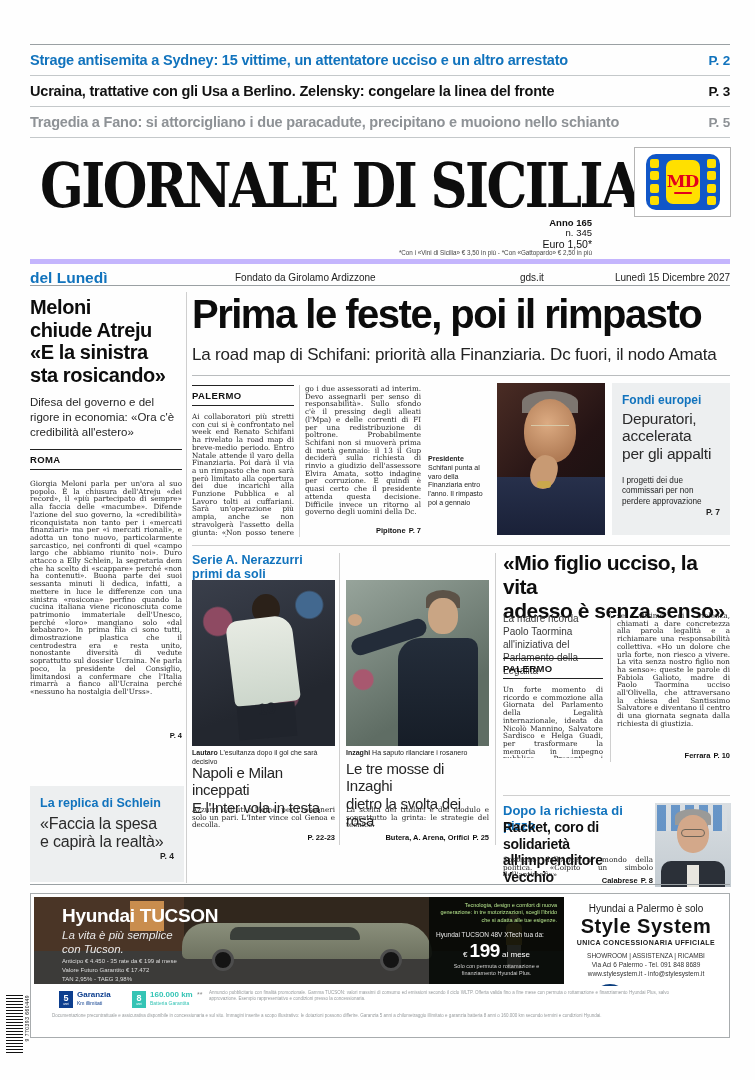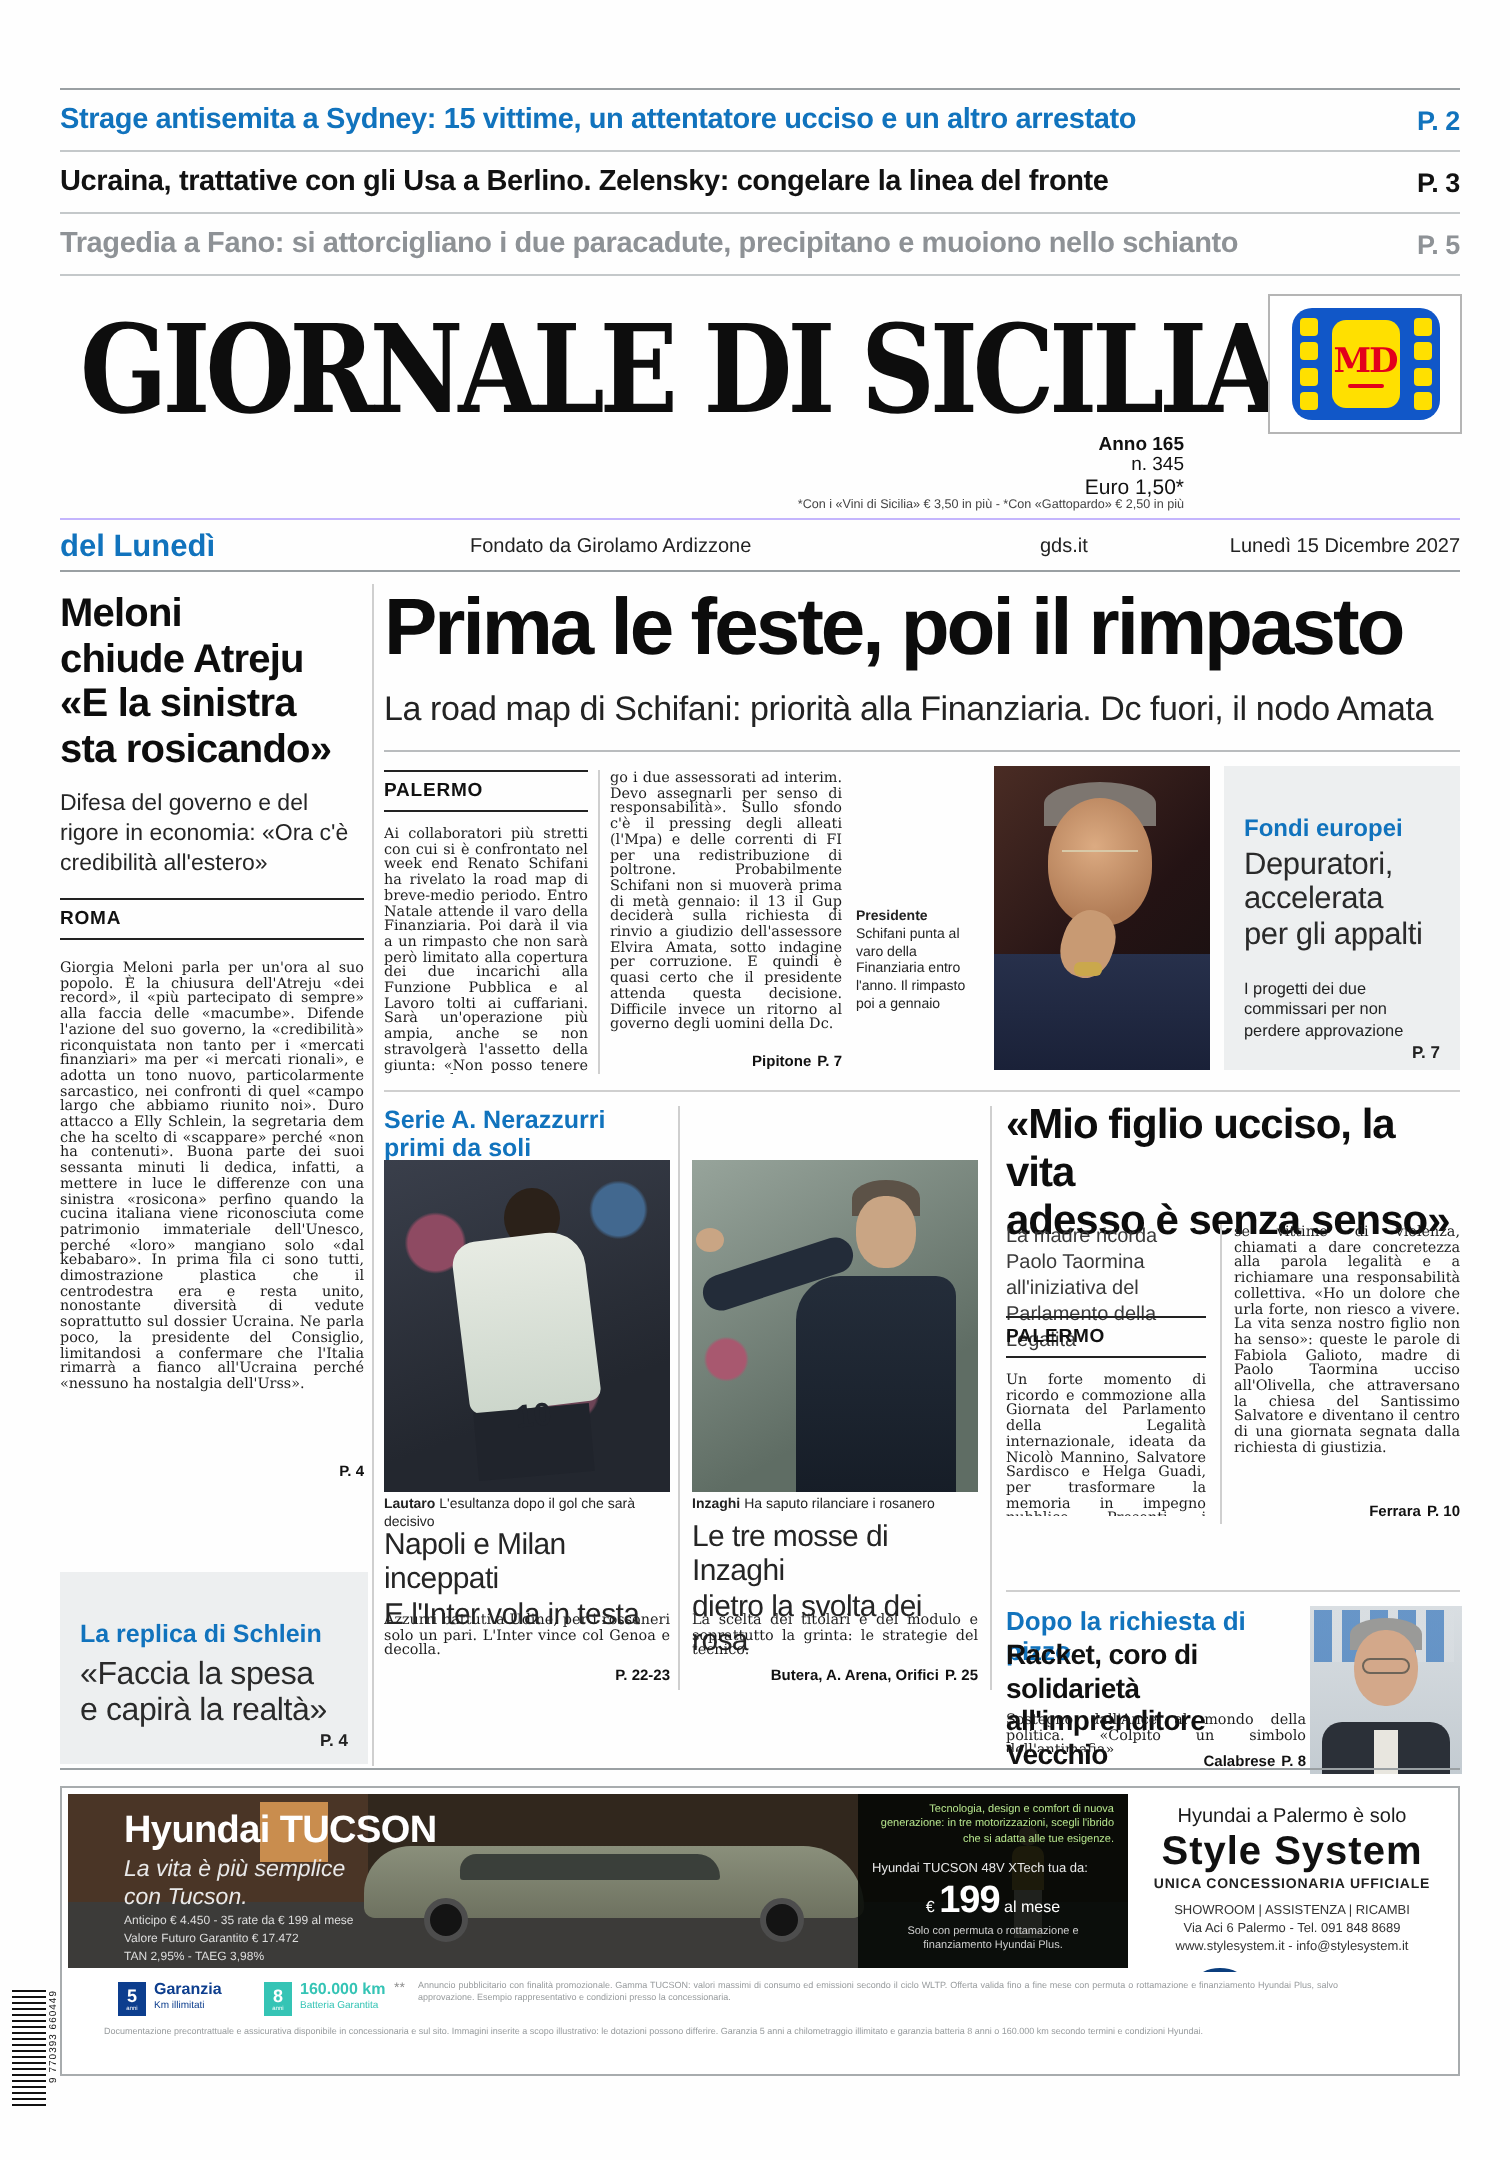--- a/index.html
+++ b/index.html
@@ -18,21 +18,21 @@
   .ml{white-space:pre-line;}
   .body-text{font-family:"DejaVu Serif",serif;font-size:7.2px;line-height:1.07;text-align:justify;color:#1c1c1c;}
   .kicker{border-top:1px solid #222;border-bottom:1px solid #222;padding:4px 0 4px 0;font-weight:700;font-size:9.5px;letter-spacing:.4px;color:#111;}
   .sec-head{font-weight:700;font-size:12.5px;color:var(--blue);border-bottom:1px solid var(--rule);padding-bottom:6px;}
   .vrule{position:absolute;width:1px;background:#cfcfcf;}
   .hrule{position:absolute;height:1px;background:#cfcfcf;}
   .byl{font-weight:700;font-size:7.5px;text-align:right;color:#111;font-family:"Liberation Sans",sans-serif;}
   .byl .pg{margin-left:3px;}
   .capt{font-size:7px;line-height:1.25;color:#222;}
   .capt b{font-weight:700;}
-  .graybox{background:var(--boxbg);padding:24px 10px;}
+  .graybox{background:var(--boxbg);padding:10px 10px;}
   .boxkick{color:var(--blue);font-weight:700;font-size:12.5px;}
   .boxtitle{font-weight:400;font-size:16px;line-height:1.12;color:#2a2a2a;letter-spacing:-.2px;}
   .pright{font-weight:700;font-size:8.5px;text-align:right;color:#222;}
 
   
   .topstrip{position:absolute;left:30px;top:44px;width:700px;border-top:1px solid #9aa0a3;}
   .toprow{display:flex;justify-content:space-between;align-items:center;height:31px;border-bottom:1px solid #c4c8ca;font-weight:700;font-size:14.5px;letter-spacing:-.2px;}
   .toprow .pg{font-size:13.5px;}
   .t-blue{color:var(--blue);} .t-black{color:#121212;} .t-gray{color:var(--gray-head);}
 
@@ -42,21 +42,21 @@
   .mdlogo-in{width:74px;height:56px;background:#1157c8;border-radius:10px;position:relative;display:flex;align-items:center;justify-content:center;}
   .mddash{position:absolute;top:5px;bottom:5px;width:9px;display:flex;flex-direction:column;justify-content:space-between;}
   .mddash span{display:block;height:9px;background:#ffe000;border-radius:2px;}
   .mdcenter{width:34px;height:44px;background:#ffe000;border-radius:7px;display:flex;flex-direction:column;align-items:center;justify-content:center;}
   .mdtext{color:#e3001b;font-weight:700;font-size:17px;font-family:"DejaVu Serif",serif;letter-spacing:-1px;}
   .mdline{width:18px;height:2px;background:#e3001b;border-radius:1px;margin-top:1px;}
   .mastmeta{left:440px;top:218px;width:152px;text-align:right;font-size:9.5px;line-height:1.08;color:#111;}
   .mastnote{left:300px;top:249px;width:292px;text-align:right;font-size:6.3px;color:#444;}
 
   
-  .infobar{position:absolute;left:30px;top:259px;width:700px;height:27px;border-top:1px solid #c4b5fd;border-bottom:1px solid #9aa0a3;}
+  .infobar{position:absolute;left:30px;top:259px;width:700px;height:27px;border-top:5px solid #c4b5fd;border-bottom:1px solid #9aa0a3;}
   .infobar .dl{position:absolute;left:0;top:5px;color:var(--blue);font-weight:700;font-size:15.5px;}
   .infobar .fo{position:absolute;left:205px;top:8px;font-size:10px;color:#222;}
   .infobar .gd{position:absolute;left:465px;top:8px;font-size:10px;color:#222;margin-left:25px;}
   .infobar .dt{position:absolute;right:0;top:8px;font-size:10px;color:#222;}
 
   .bigtitle{left:192px;top:292px;width:540px;font-weight:700;font-size:40px;letter-spacing:-1.5px;color:#0c0c0c;}
   .subhead{left:192px;top:345px;width:538px;font-weight:400;font-size:17px;letter-spacing:-.2px;color:#232323;padding-bottom:10px;border-bottom:1px solid var(--rule);}
 
   
   .ph{position:absolute;overflow:hidden;}

